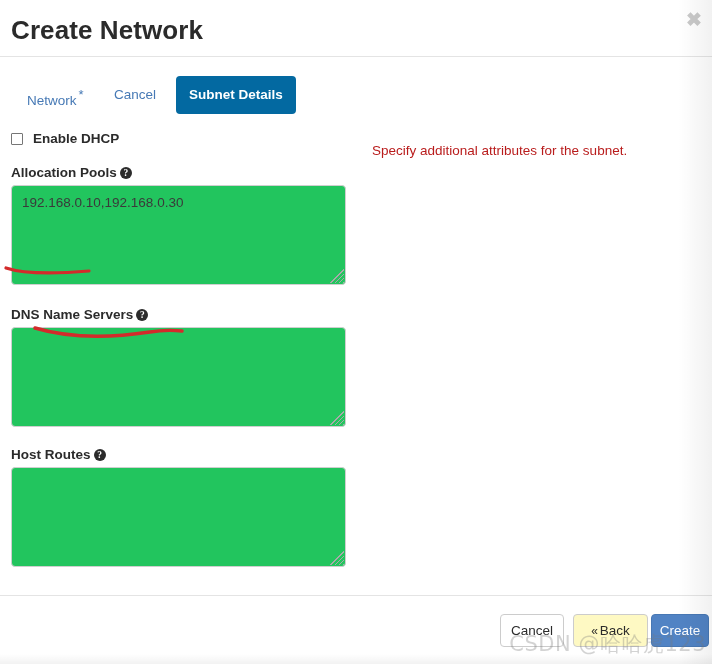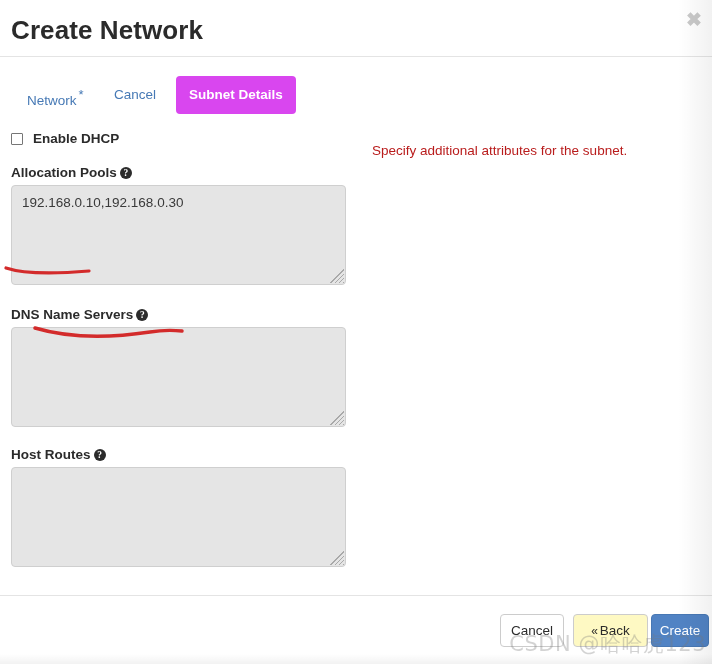--- a/index.html
+++ b/index.html
@@ -97,21 +97,21 @@
     color: #4679b5;
     border-radius: 4px;
     cursor: pointer;
     white-space: nowrap;
     box-sizing: border-box;
   }
   .tab-network { left: 14px; }
   .tab-subnet  { left: 101px; }
   .tab-details {
     left: 176px;
-    background: #d946ef;
+    background: #0369a1;
     color: #ffffff;
     font-weight: bold;
   }
   .tab-req {
     color: #4679b5;
     font-size: 13px;
     vertical-align: super;
     margin-left: 2px;
   }
 
@@ -198,21 +198,21 @@
   .ta-dns   { top: 187px; }
   .ta-host  { top: 327px; }
 
   textarea.field {
     display: block;
     width: 335px;
     height: 100px;
     box-sizing: border-box;
     border: 1px solid #cfcfcf;
     border-radius: 4px;
-    background: #e5e5e5;
+    background: #22c55e;
     padding: 9px 10px;
     font-family: "Liberation Sans", sans-serif;
     font-size: 13.5px;
     color: #3a3a3a;
     resize: none;
     outline: none;
     overflow: hidden;
   }
   .ta-holder { position: relative; }
   .grip {

